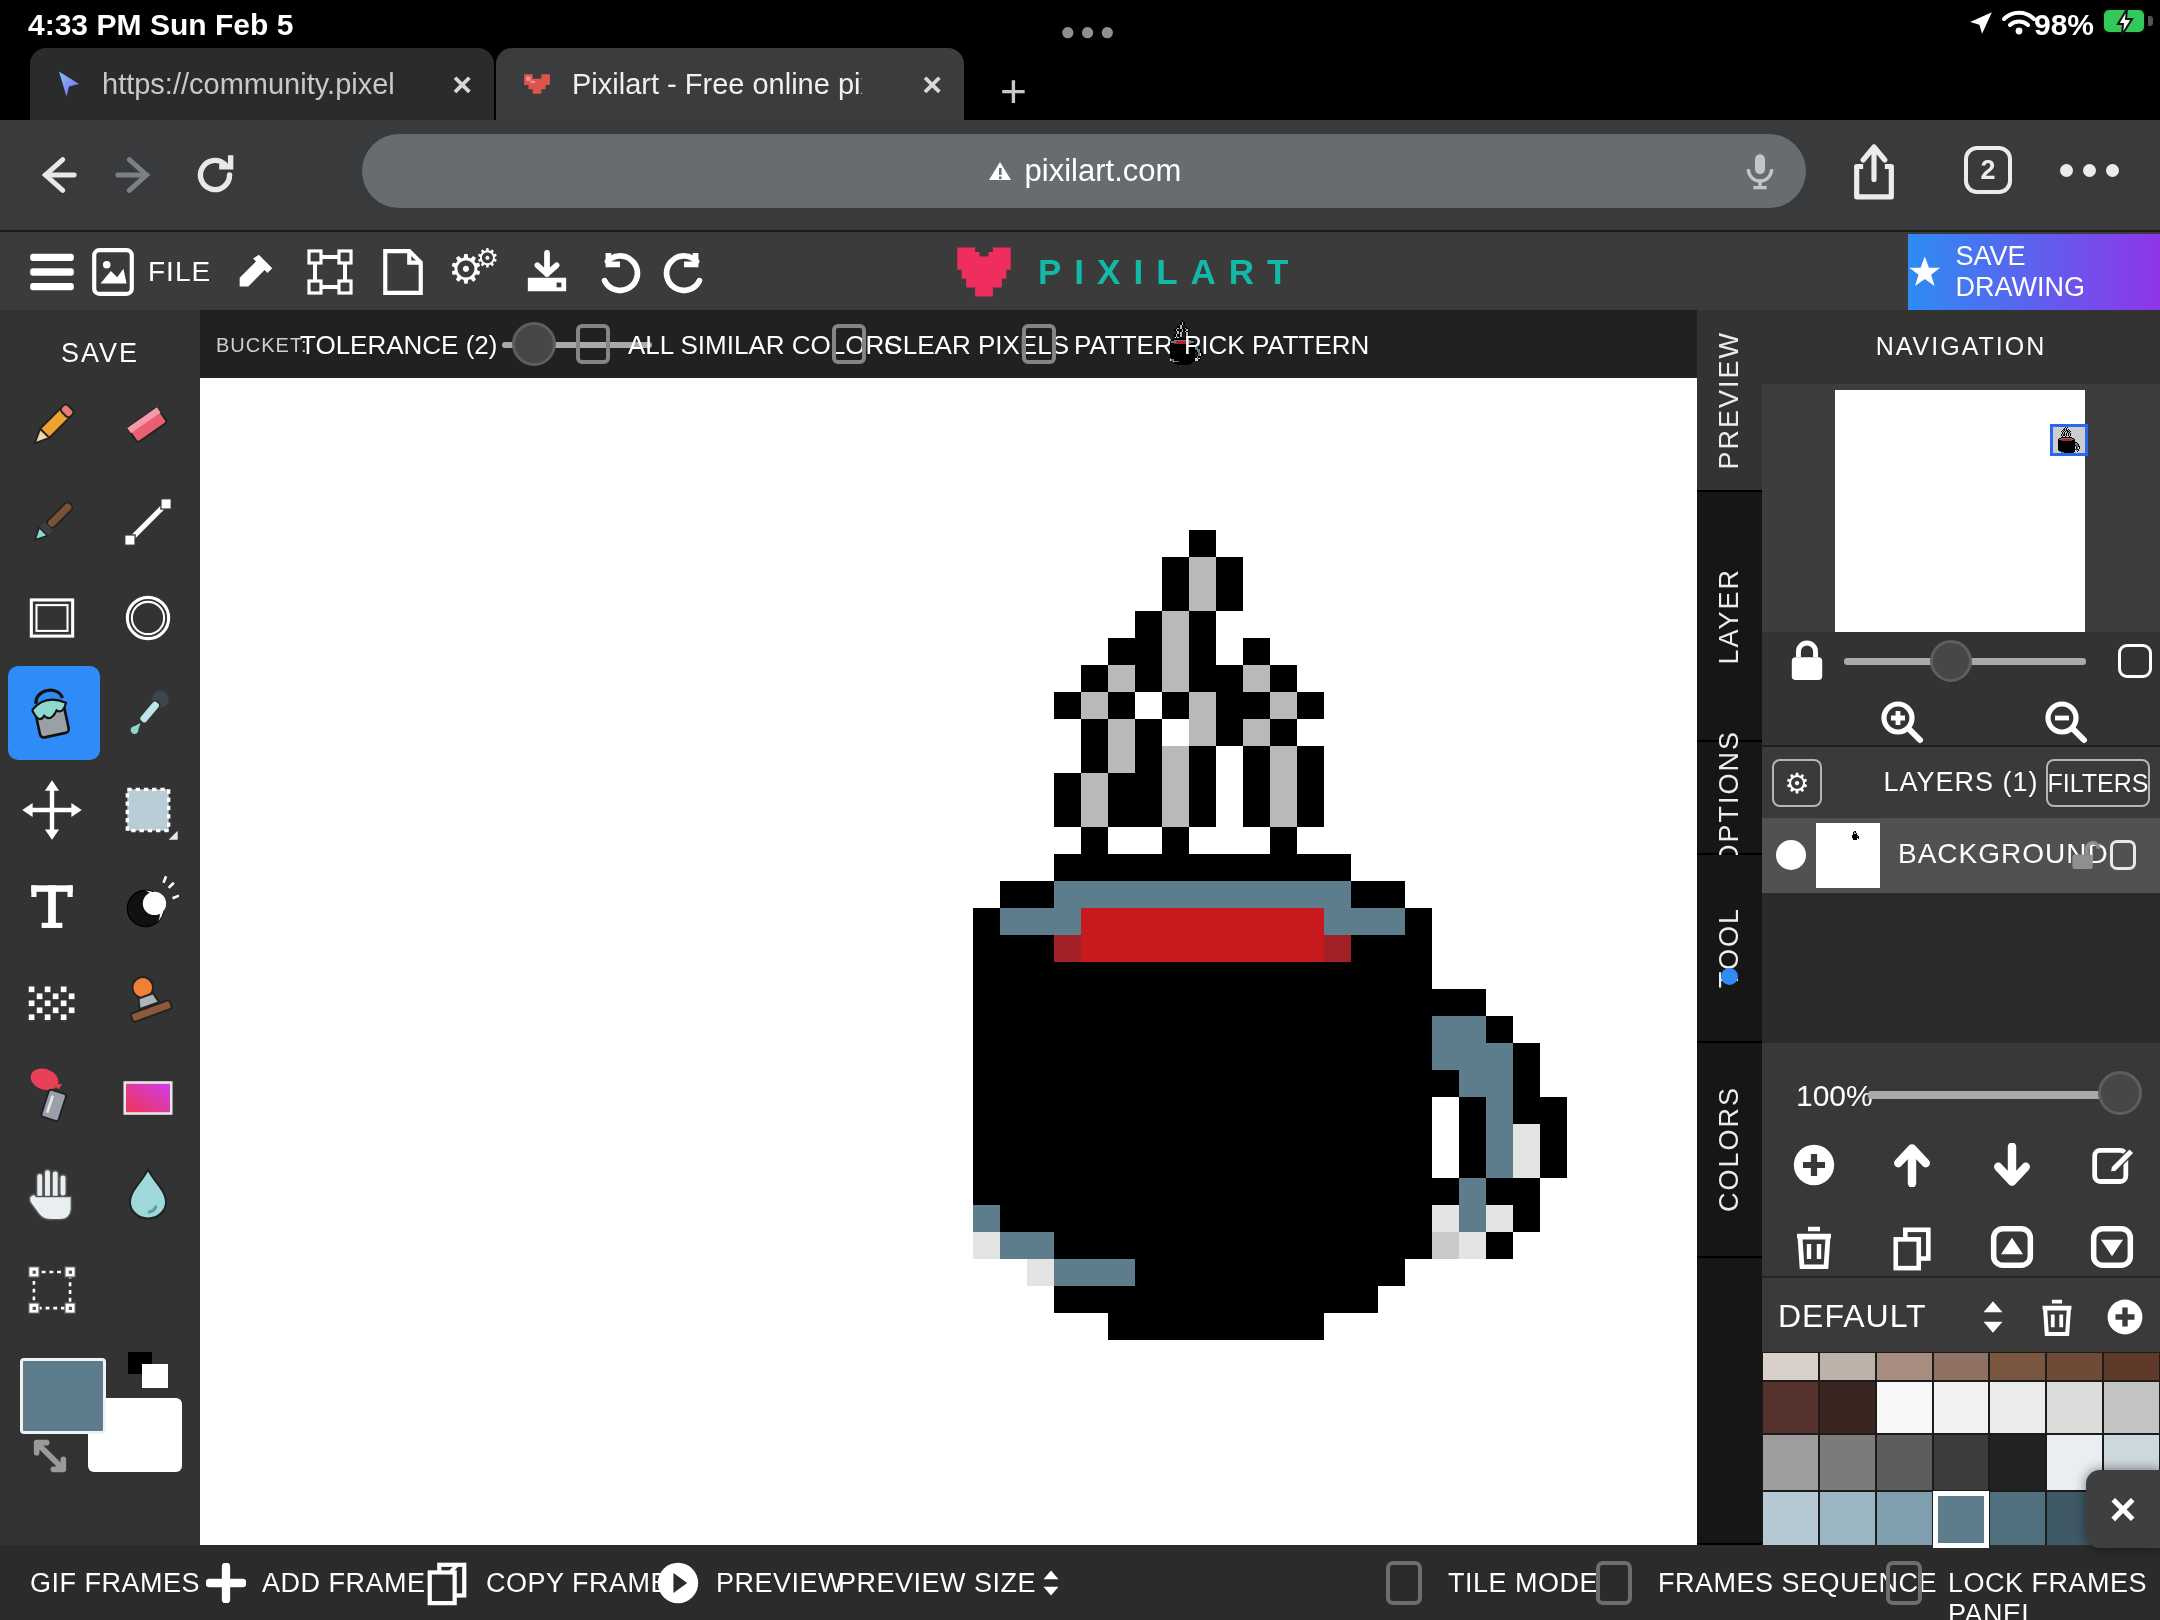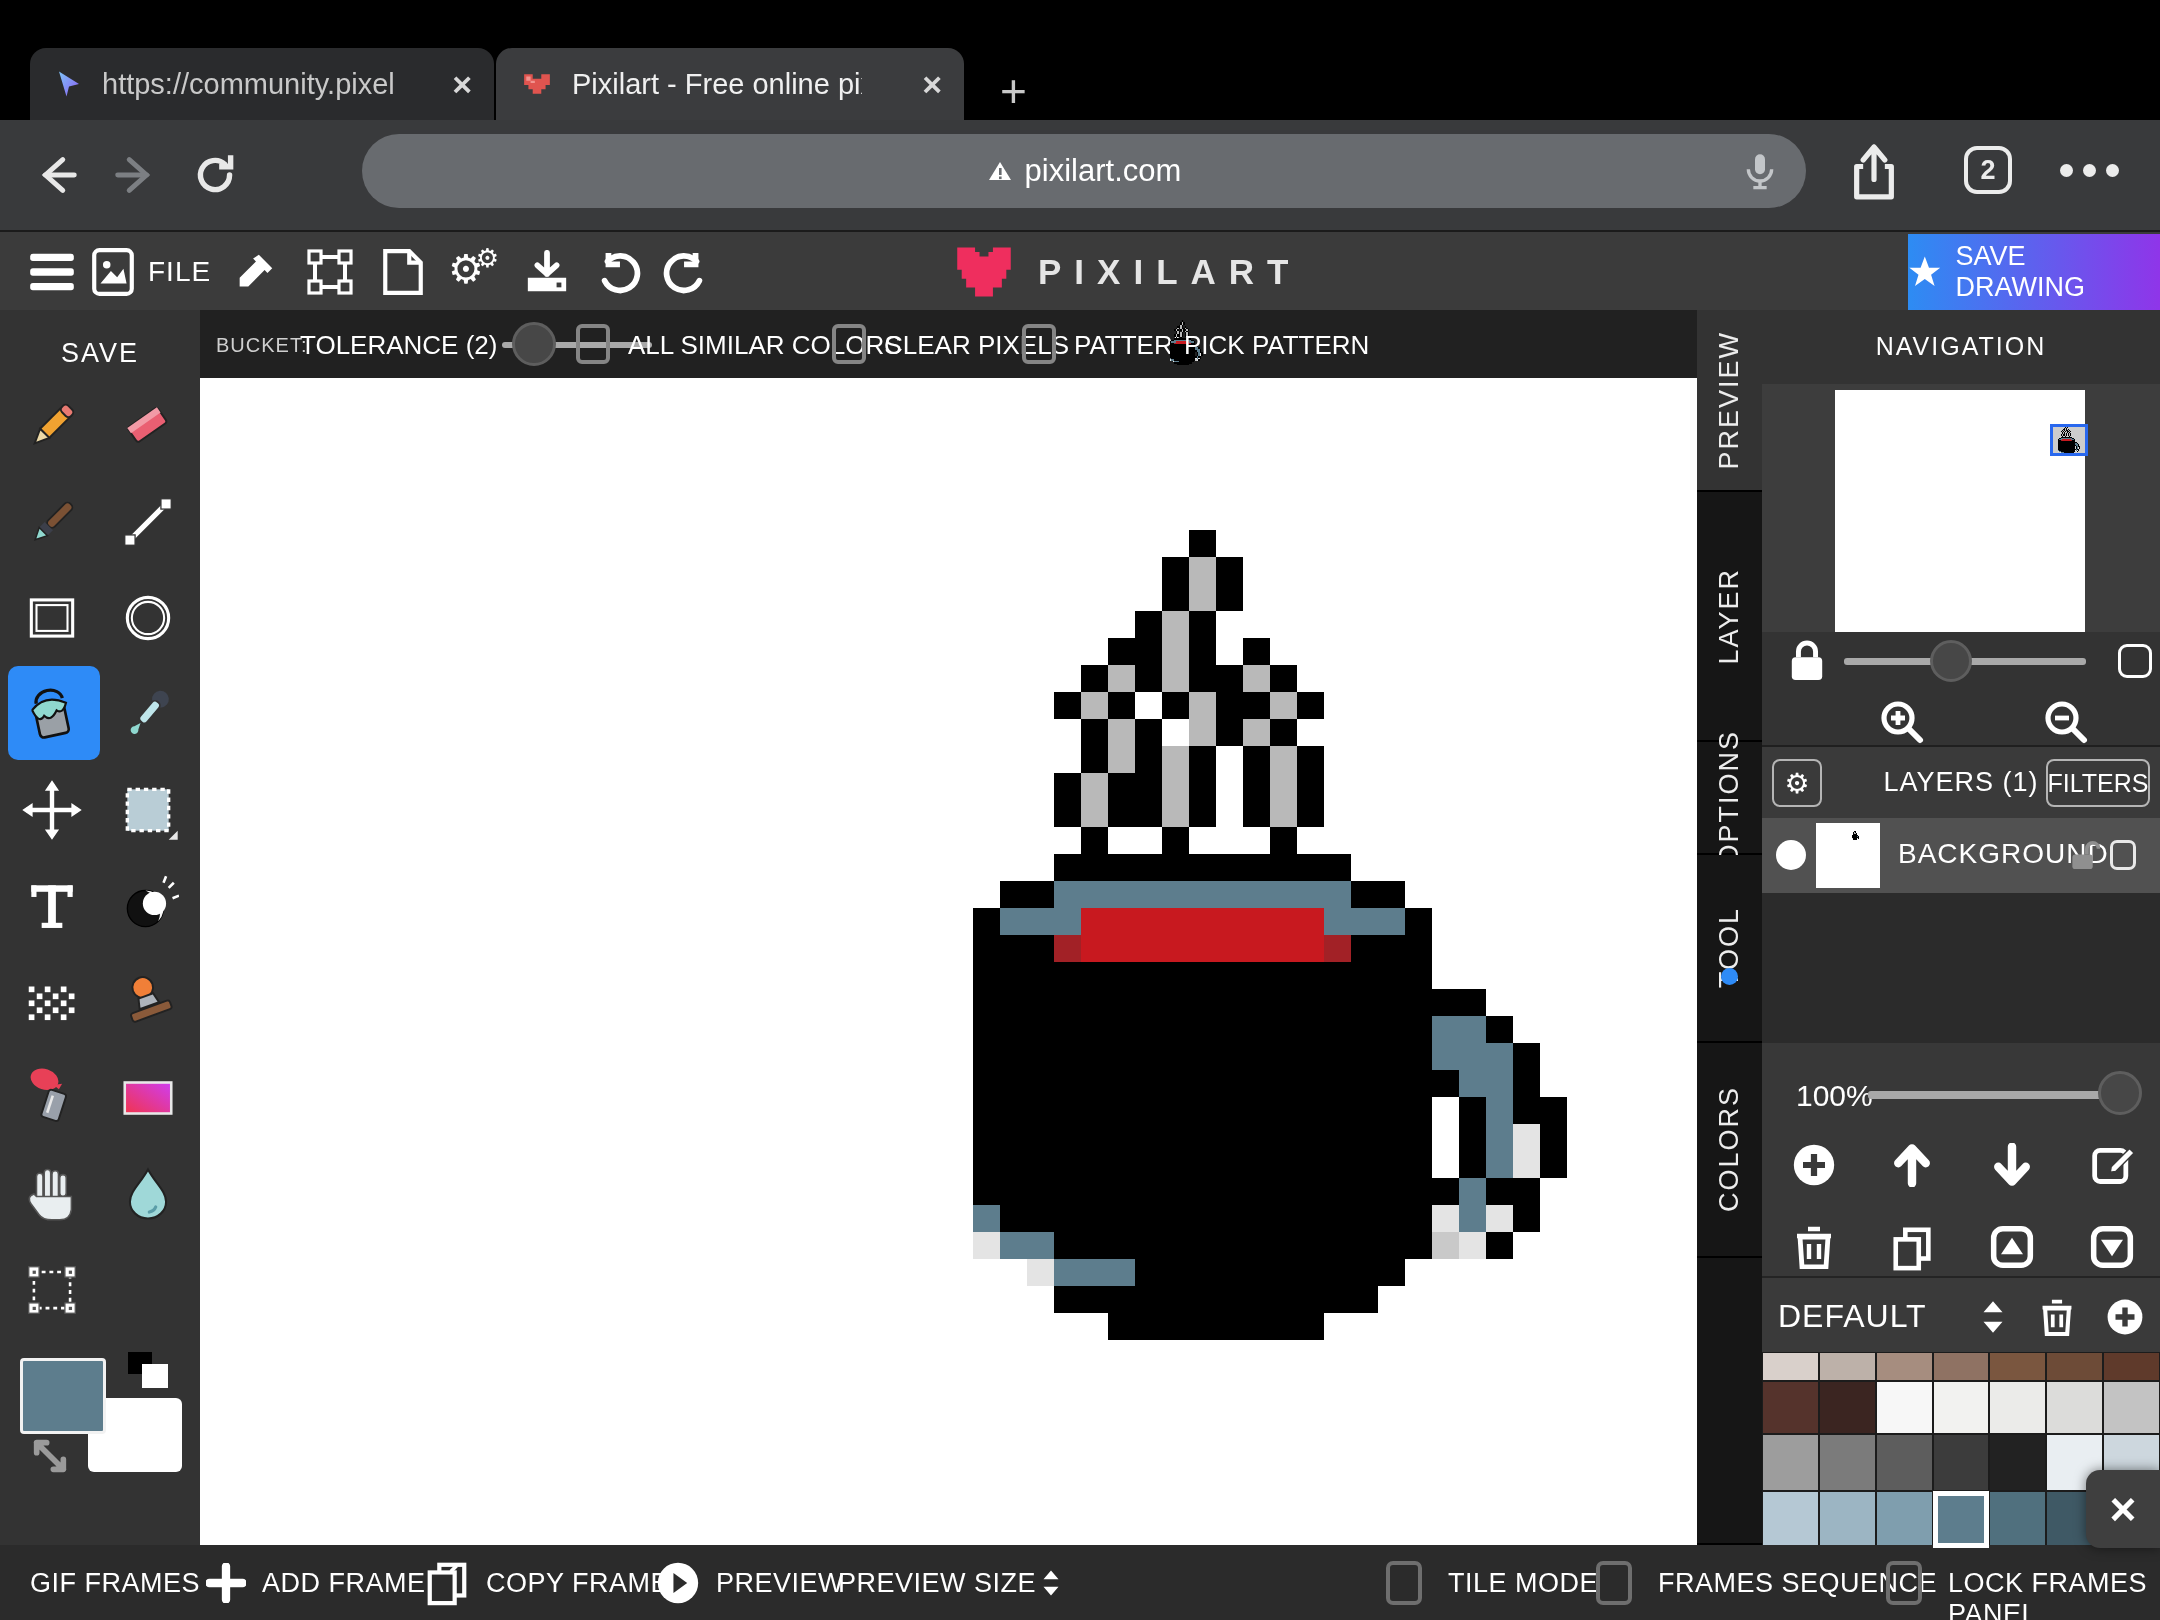--- a/index.html
+++ b/index.html
@@ -28,21 +28,21 @@
   .urlpill { left:362px; top:14px; width:1444px; height:74px; background:#686b6f; border-radius:37px; color:#fff; }
   .urlcenter { position:absolute; left:0; top:0; width:100%; height:100%; display:flex; align-items:center; justify-content:center; gap:12px; font-size:31px; }
   .tabcount { left:1964px; top:26px; width:48px; height:48px; border:4px solid #ececec; border-radius:13px; color:#ececec; font-size:27px; display:flex; align-items:center; justify-content:center; font-weight:bold;}
   .menudots { left:2060px; top:44px; display:flex; gap:10px;}
   .menudots i { width:13px; height:13px; border-radius:50%; background:#ececec; display:block;}
 
   
   .appbar { left:0; top:230px; width:2160px; height:80px; background:#3b3b3b; border-top:2px solid #1b1b1b;}
   .appbar .label-file { font-size:28px; color:#fff; letter-spacing:1px;}
   .brand { left:952px; top:0; height:80px; display:flex; align-items:center; gap:22px; }
-  .brand-text { color:#e5e5e5; font-size:35px; font-weight:bold; letter-spacing:13px;text-align:center; }
+  .brand-text { color:#14b8a6; font-size:35px; font-weight:bold; letter-spacing:13px;text-align:center; }
   .savebtn { left:1908px; top:2px; width:252px; height:76px; background:linear-gradient(90deg,#2d8cf3,#8f35e9); display:flex; align-items:center; justify-content:center; gap:14px; color:#fff; font-size:27px; }
 
   
   .optionsbar { left:200px; top:310px; width:1497px; height:68px; background:#212121; color:#fff; }
   .ob-label-sm { font-size:20px; color:#cfcfcf; letter-spacing:1px;}
   .ob-label { font-size:26px; color:#fff; }
   .ob-check { width:34px; height:40px; border:4px solid #858585; border-radius:6px; }
   .slider-track { background:#a9a9a9; border-radius:3px; }
   .round-thumb { border-radius:50%; background:#474747; border:3px solid #5e5e5e; }
 
@@ -81,20 +81,40 @@
   .bb-label { font-size:27px; letter-spacing:0.5px; }
   .bb-check { width:36px; height:44px; border:4px solid #6e6e6e; border-radius:7px; }
 
   svg { display:block; }
 </style>
 </head>
 <body>
 
 <div id="stage">
 
+  <div class="abs statusbar">
+    <div class="abs time">4:33 PM</div>
+    <div class="abs date">Sun Feb 5</div>
+    <div class="abs dots">●●●</div>
+    <svg class="abs" style="left:1968px;top:10px" width="26" height="26" viewBox="0 0 24 24">
+        <path d="M2 11 L22 2 L13 22 L10.5 13.5 Z" fill="#fff"></path>
+      </svg>
+    <svg class="abs" style="left:2002px;top:10px" width="34" height="26" viewBox="0 0 34 26">
+      <path d="M2 9 A 21 21 0 0 1 32 9" fill="none" stroke="#fff" stroke-width="4" stroke-linecap="round"></path>
+      <path d="M8 15 A 13 13 0 0 1 26 15" fill="none" stroke="#fff" stroke-width="4" stroke-linecap="round"></path>
+      <circle cx="17" cy="21" r="3.4" fill="#fff"></circle>
+    </svg>
+    <div class="abs batt-pct">98%</div>
+    <div class="abs" style="left:2102px;top:8px;width:44px;height:26px;background:#34c759;border-radius:7px;border:2px solid #0a0a0a">
+      <svg style="position:absolute;left:10px;top:-2px" width="22" height="28" viewBox="0 0 22 28">
+          <path d="M13 1 L4 16 h5 L8 27 L18 11 h-6 Z" fill="#fff" stroke="#111" stroke-width="2"></path>
+        </svg>
+    </div>
+    <div class="abs" style="left:2148px;top:16px;width:5px;height:10px;background:#555;border-radius:0 3px 3px 0"></div>
+  </div>
 
   <div class="abs tabstrip">
     <div class="abs tab tab1">
       <svg style="margin-left:24px" width="30" height="30" viewBox="0 0 24 24">
         <defs>
             <linearGradient id="favg" x1="0" y1="0" x2="1" y2="1">
               <stop offset="0" stop-color="#7ec3f7"></stop>
               <stop offset="1" stop-color="#8a5cf5"></stop>
             </linearGradient>
           </defs>

